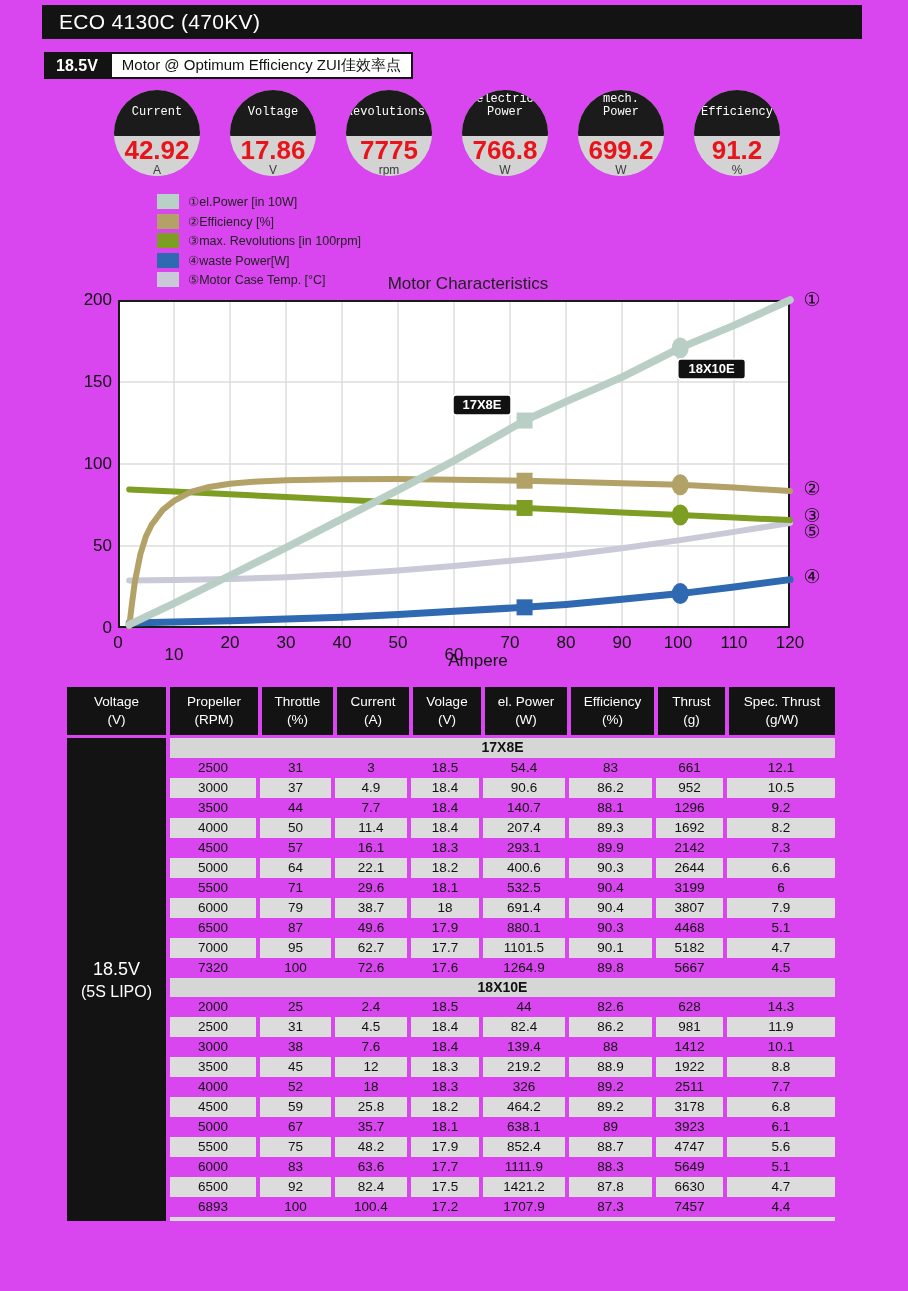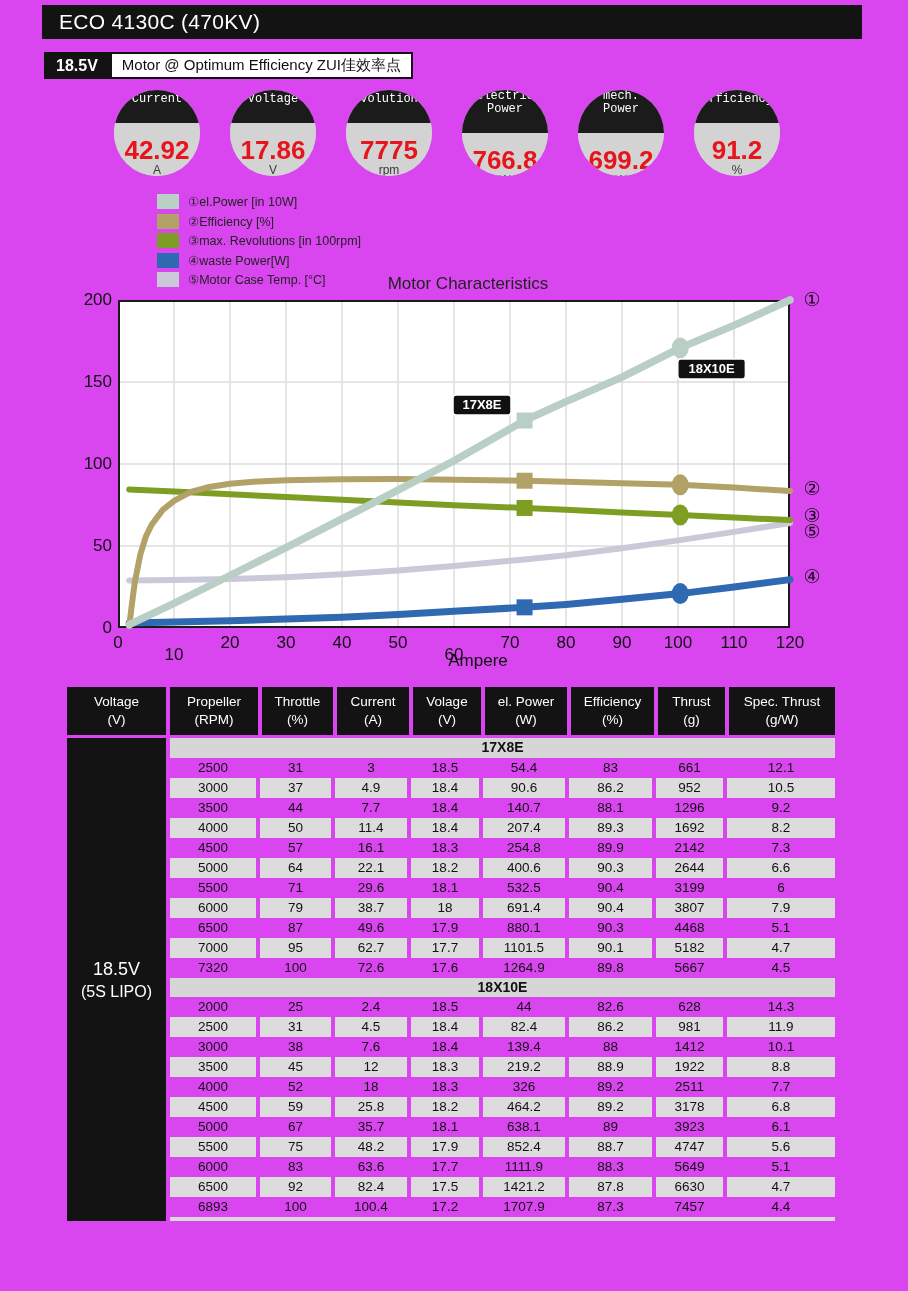--- a/index.html
+++ b/index.html
@@ -17,21 +17,21 @@
                      display:flex;align-items:center;padding:0 10px;}
 
   
   .badges{position:absolute;left:114px;top:90px;display:flex;gap:30px;}
   .badge{width:86px;height:86px;border-radius:50%;overflow:hidden;display:flex;
          flex-direction:column;box-shadow:0 0 0 1px #c9c9c9 inset;}
   .badge-top{background:#1b1b1b;height:44%;color:#fff;display:flex;align-items:flex-end;
              justify-content:center;font-size:12px;line-height:1.08;text-align:center;
              white-space:pre-line;padding-bottom:17px;font-family:Liberation Mono, monospace;}
   .badge-bottom{background:#d3d3d3;flex:1;text-align:center;}
-  .badge-value{color:#e8141c;font-size:26px;font-weight:bold;line-height:1.05;margin-top:14px;}
+  .badge-value{color:#e8141c;font-size:26px;font-weight:bold;line-height:1.05;margin-top:1px;}
   .badge-unit{color:#3a3a3a;font-size:12px;line-height:1;}
 
   
   .legend{position:absolute;left:117px;top:192px;padding-left:40px;}
   .legend-item{display:flex;align-items:center;height:19.5px;}
   .legend-swatch{width:22px;height:15px;margin-right:9px;flex:0 0 auto;}
   .legend-text{font-size:12.5px;color:#222;}
 
   
   .chart-title{position:absolute;left:132px;top:274px;width:672px;text-align:center;
@@ -294,21 +294,21 @@
             <div class="td">207.4</div>
             <div class="td">89.3</div>
             <div class="td">1692</div>
             <div class="td">8.2</div>
           </div>
           <div class="data-row">
             <div class="td">4500</div>
             <div class="td">57</div>
             <div class="td">16.1</div>
             <div class="td">18.3</div>
-            <div class="td">254.8</div>
+            <div class="td">293.1</div>
             <div class="td">89.9</div>
             <div class="td">2142</div>
             <div class="td">7.3</div>
           </div>
           <div class="data-row striped">
             <div class="td">5000</div>
             <div class="td">64</div>
             <div class="td">22.1</div>
             <div class="td">18.2</div>
             <div class="td">400.6</div>

